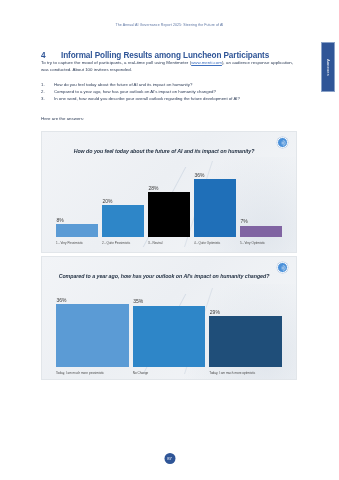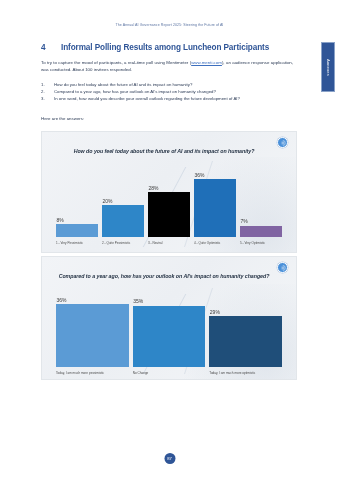--- a/index.html
+++ b/index.html
@@ -69,20 +69,21 @@
     font-weight: bold;
     font-size: 8.2px;
   }
   .section-num {
     width: 20px;
     flex: 0 0 20px;
   }
   .section-title {
     flex: 1;
     letter-spacing: -0.1px;
+    margin-top: 8px;
   }
 
   
   .intro {
     position: absolute;
     left: 41px;
     top: 59px;
     width: 252px;
     font-size: 4.4px;
     line-height: 7.2px;

